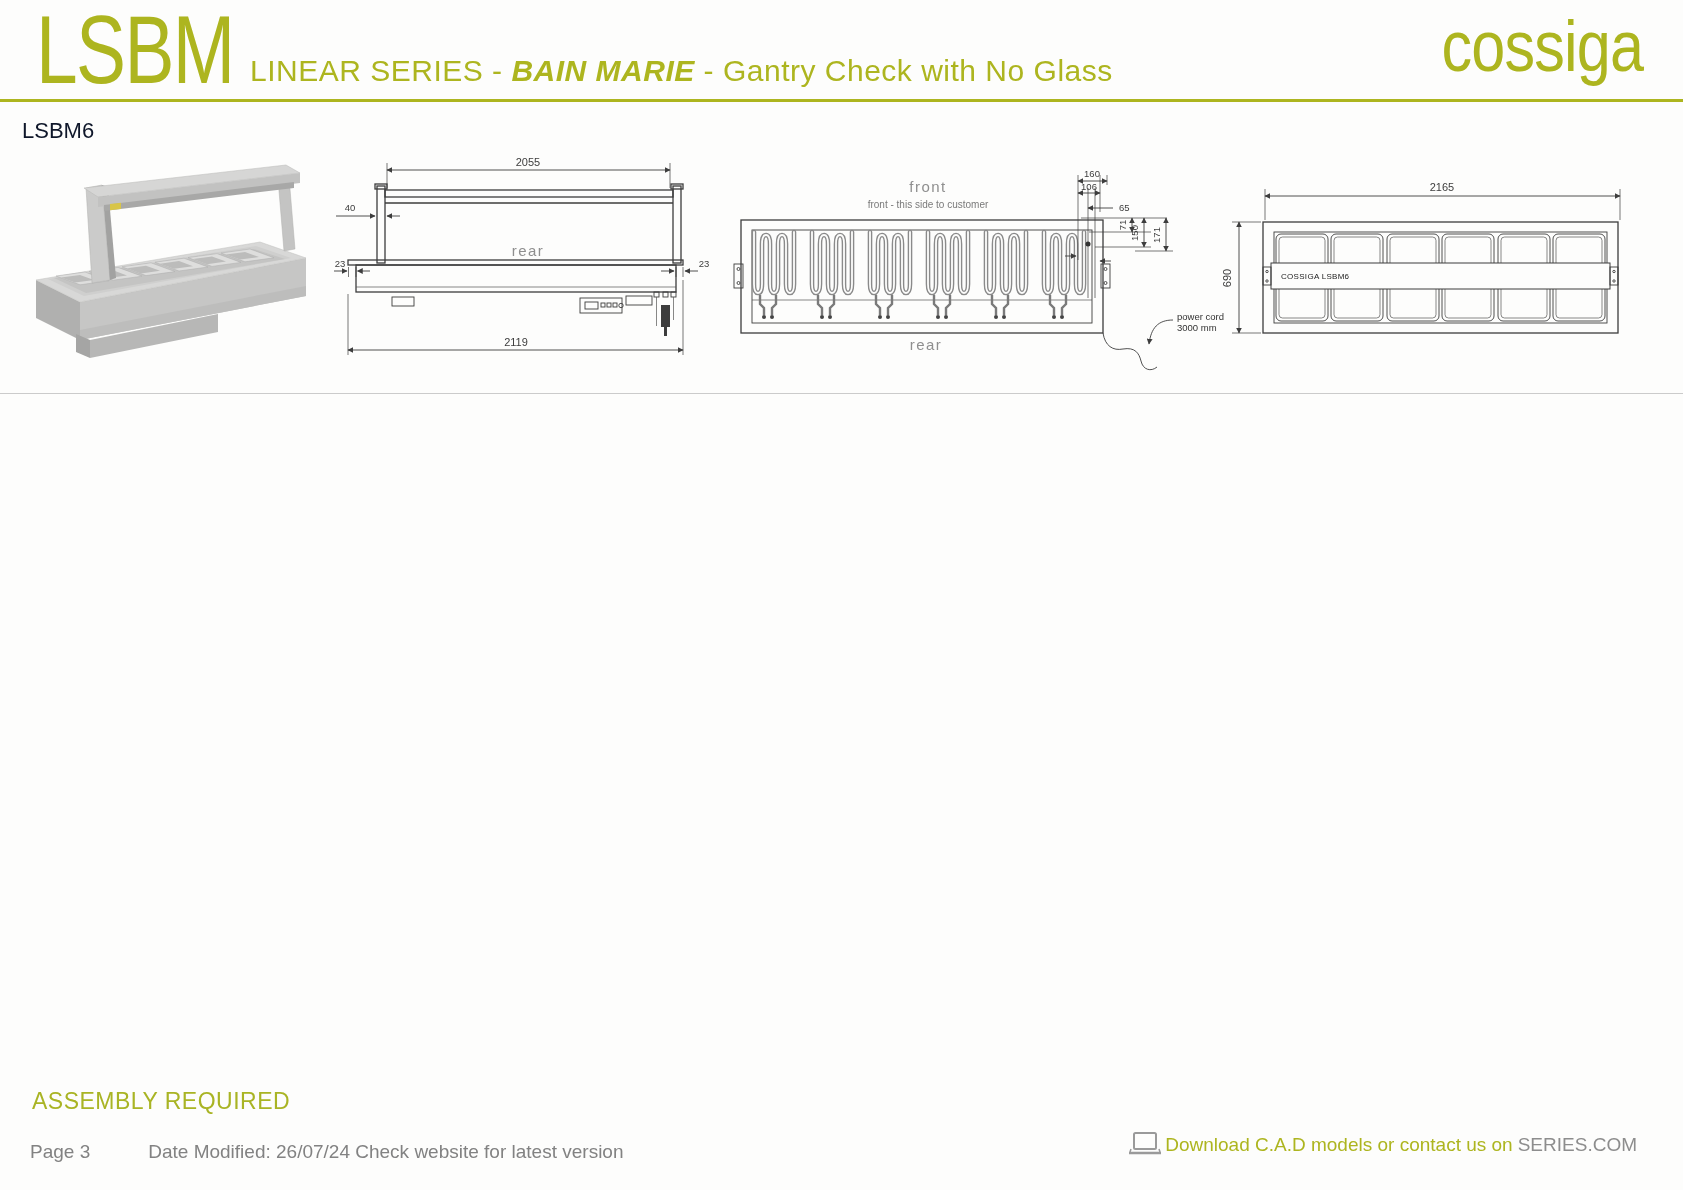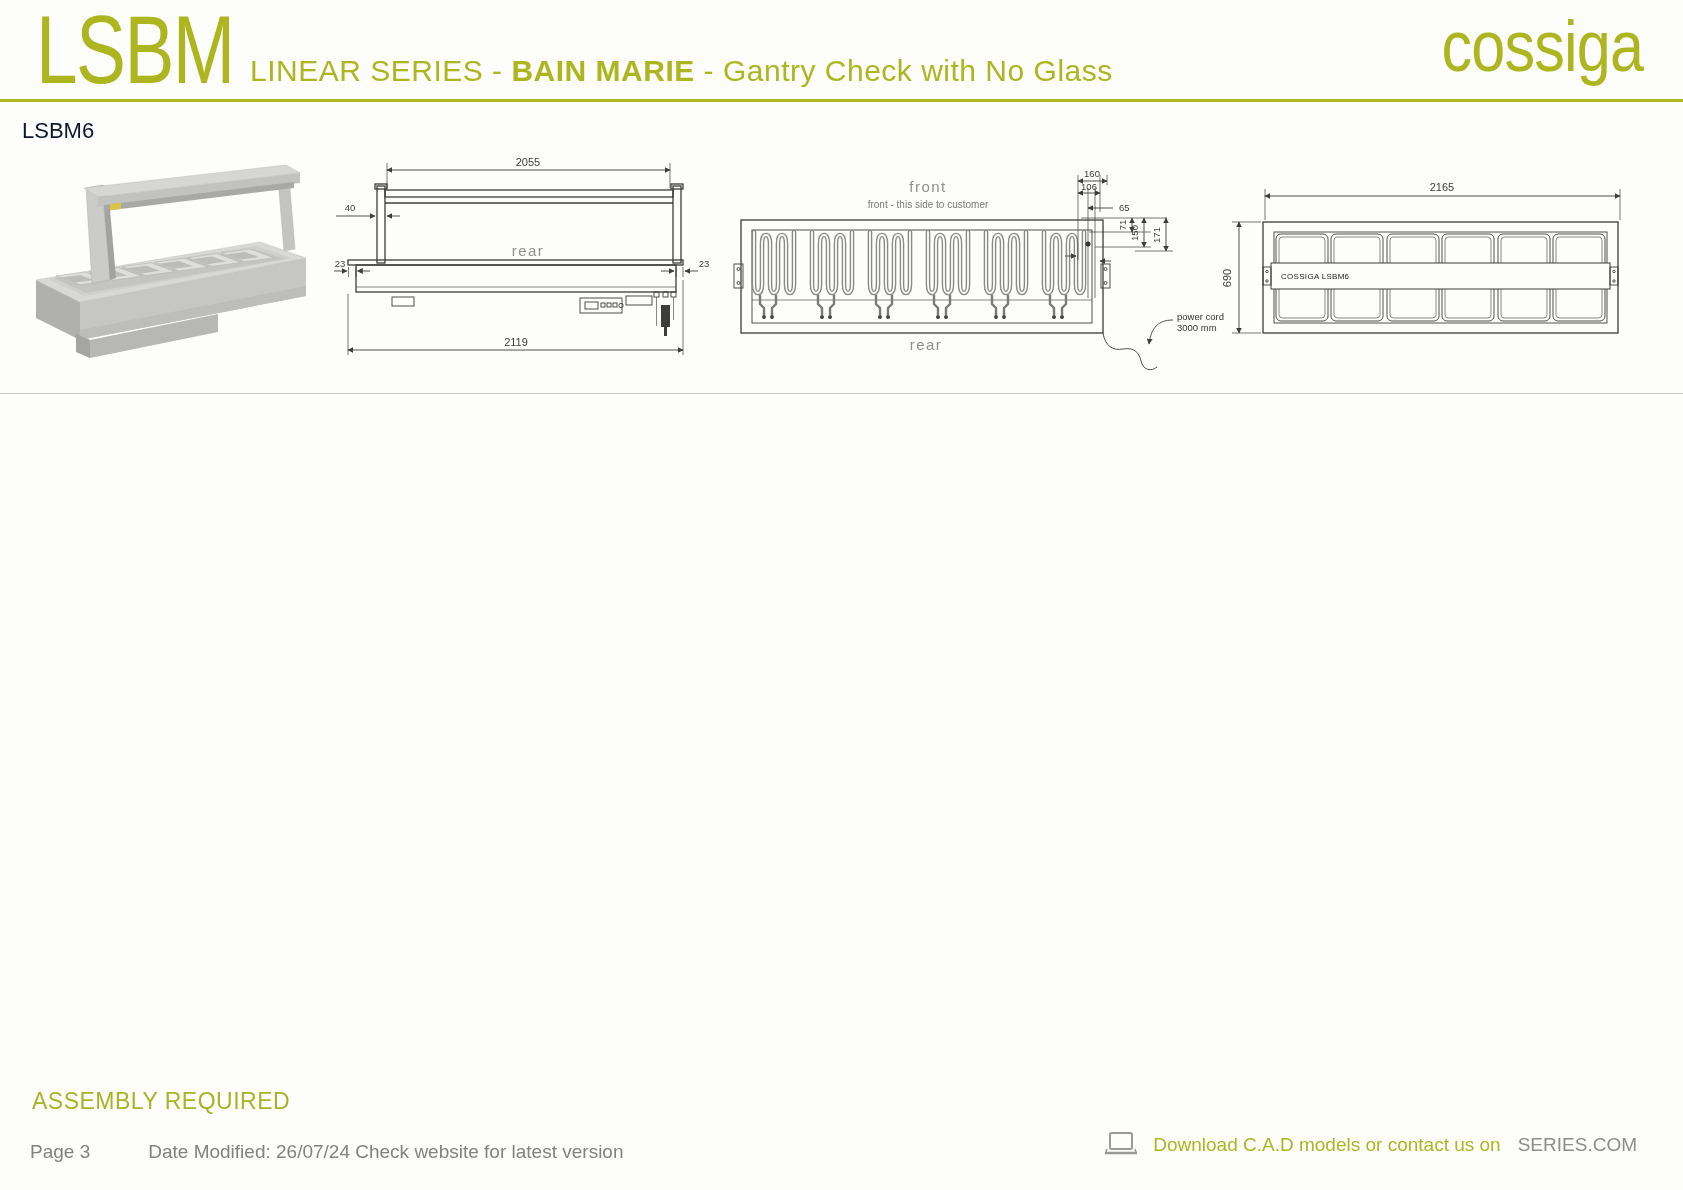--- a/index.html
+++ b/index.html
@@ -11,21 +11,21 @@
   }
   .abs{position:absolute;}
   
   .lsbm-big{
     left:36px;top:2px;font-size:96px;line-height:1.0;color:#adb51f;
     transform:scaleX(.78);transform-origin:left top;letter-spacing:-2px;font-weight:400;
   }
   .subtitle{
     left:250px;top:54px;font-size:30px;color:#adb51f;letter-spacing:.5px;white-space:nowrap;
   }
-  .subtitle .b{font-weight:bold;}
+  .subtitle .b{font-weight:bold;font-style:italic;}
   .subtitle .pre{white-space:pre;margin-top:9px;}
   .brand-logo{
     right:40px;top:10px;font-size:72px;line-height:1;color:#adb51f;
     transform:scaleX(.85);transform-origin:right top;letter-spacing:-1px;
   }
   .header-rule{left:0;top:99px;width:1683px;height:3px;background:#adb51f;}
   .model-label{left:22px;top:118px;font-size:22px;color:#0f172a;}
   
   svg.drw{position:absolute;overflow:visible;}
   .dl{stroke:#3d3d3d;stroke-width:1.3;fill:none;}
@@ -39,21 +39,21 @@
   .note{font-size:10px;fill:#7a7a7a;}
   .cord-t{font-size:9.5px;fill:#333;}
   .band-t{font-size:8px;fill:#222;letter-spacing:.3px;}
   .tube-o{stroke:#8a8a8a;stroke-width:4.6;fill:none;stroke-linecap:round;}
   .tube-i{stroke:#fdfdfc;stroke-width:1.8;fill:none;stroke-linecap:round;}
   .tail{stroke:#7a7a7a;stroke-width:2.4;fill:none;}
   .divider{left:0;top:393px;width:1683px;height:1px;background:#cbcbcb;}
   
   .assembly{left:32px;top:1088px;font-size:23px;color:#a9b424;letter-spacing:.5px;}
   .footer-left{left:30px;top:1141px;font-size:19px;color:#828282;display:flex;gap:58px;text-align:right;}
-  .footer-right{right:46px;top:1131px;display:flex;align-items:center;gap:12px;font-size:19px;}
+  .footer-right{right:46px;top:1131px;display:flex;align-items:center;font-size:19px;}
   .footer-right .olive{color:#adb51f;}
   .footer-right .gray{color:#8d8d8d;margin-left:5px;}
 </style>
 </head>
 <body>
 
 <div class="abs lsbm-big">LSBM</div>
 <div class="abs subtitle">
   <span class="pre">LINEAR SERIES</span><span class="pre"> - </span><span class="pre b">BAIN MARIE</span><span class="pre"> - </span><span class="pre">Gantry Check with No Glass</span>
 </div>

